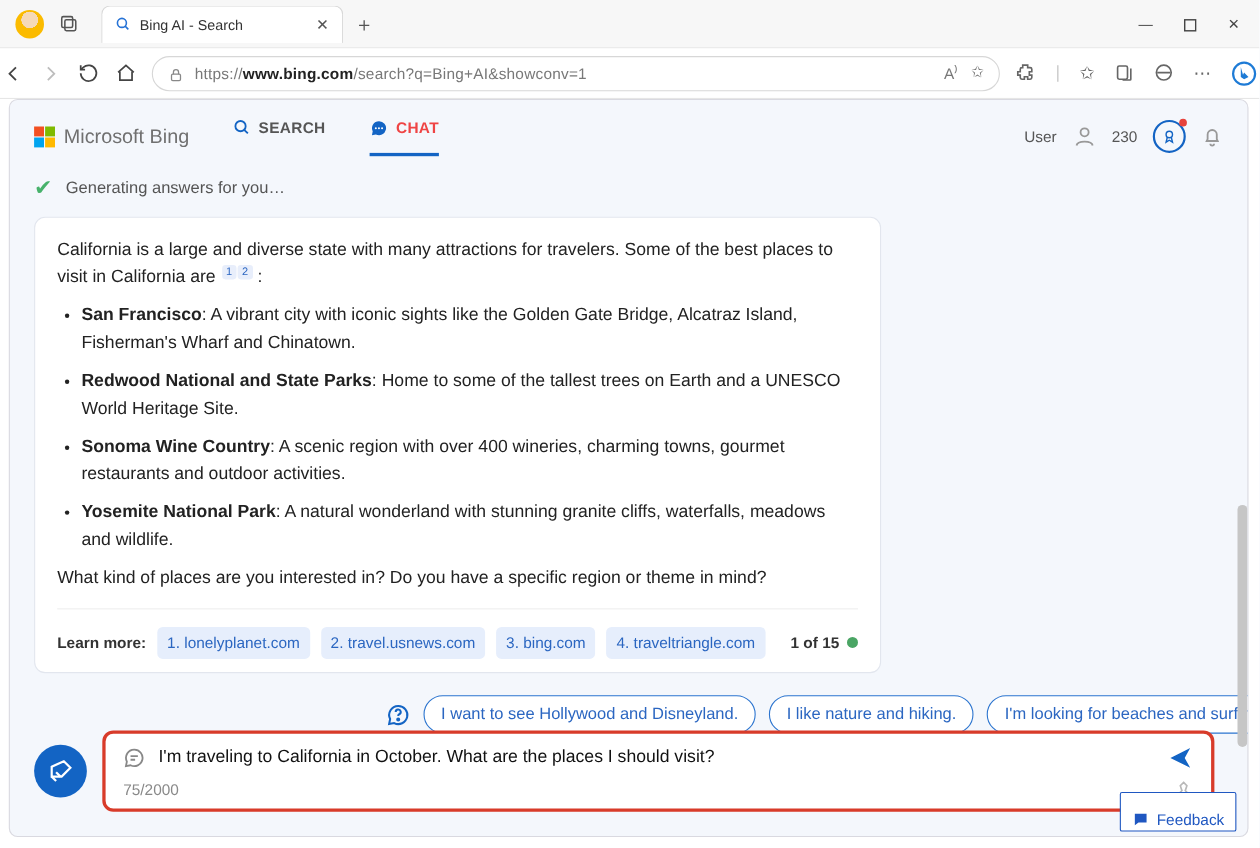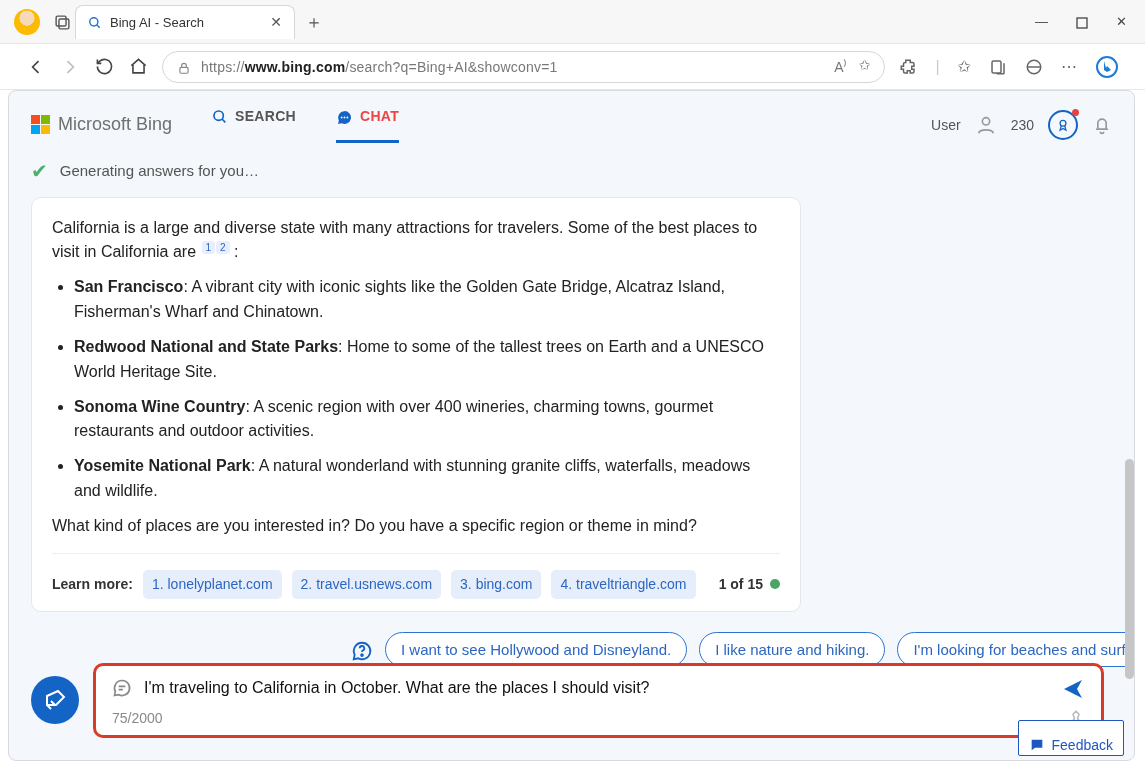--- a/index.html
+++ b/index.html
@@ -2,28 +2,28 @@
 <html><head>
 <meta charset="utf-8">
 <style>
 * { box-sizing: border-box; margin: 0; padding: 0; }
 body { font-family: "Segoe UI", Arial, sans-serif; background: #fff; overflow: hidden; width: 1145px; height: 771px; position: relative; }
 
 
 .titlebar { height: 44px; display: flex; align-items: center; background: #f7f7f7; border-bottom: 1px solid #e6e6e6; }
 .titlebar .avatar { width: 26px; height: 26px; border-radius: 50%; background: radial-gradient(circle at 50% 35%, #f5d9b8 35%, #fbbb00 36%); margin-left: 14px; }
 .titlebar .workspace { margin-left: 14px; color: #555; }
-.tab { display: flex; align-items: center; height: 34px; background: #fff; border: 1px solid #d7d7d7; border-bottom: none; border-radius: 8px 8px 0 0; padding: 0 12px; margin-left: 4px; min-width: 220px; gap: 8px; }
+.tab { display: flex; align-items: center; height: 34px; background: #fff; border: 1px solid #d7d7d7; border-bottom: none; border-radius: 8px 8px 0 0; padding: 0 12px; margin-left: 21px; min-width: 220px; gap: 8px; }
 .tab .favicon { color: #2773d6; }
 .tab .title { font-size: 13px; color: #333; flex: 1; white-space: nowrap; overflow: hidden; text-overflow: ellipsis; }
 .tab .close { color: #555; font-size: 14px; cursor: default; }
 .new-tab { margin-left: 10px; color: #555; font-size: 18px; }
 .winctrls { margin-left: auto; display: flex; gap: 28px; padding-right: 18px; color: #444; font-size: 13px; }
 
-.addrbar { height: 46px; display: flex; align-items: center; padding: 0 26px; background: #fff; border-bottom: 1px solid #e6e6e6; gap: 14px; }
+.addrbar { height: 46px; display: flex; align-items: center; padding: 0 2px; background: #fff; border-bottom: 1px solid #e6e6e6; gap: 14px; }
 .nav-ico { color: #666; width: 20px; text-align: center; }
 .urlbox { flex: 1; display: flex; align-items: center; height: 32px; border: 1px solid #d7d7d7; border-radius: 16px; padding: 0 14px; gap: 10px; color: #787878; font-size: 14px; }
 .urlbox .lock { color: #888; }
 .urlbox .url { white-space: nowrap; letter-spacing: 0.2px; }
 .urlbox .url b { color: #222; font-weight: 600; }
 .urltools { margin-left: auto; display: flex; gap: 12px; color: #777; }
 .right-icons { display: flex; align-items: center; gap: 18px; color: #666; }
 .bing-side { color: #1e7bd6; }
 
 

